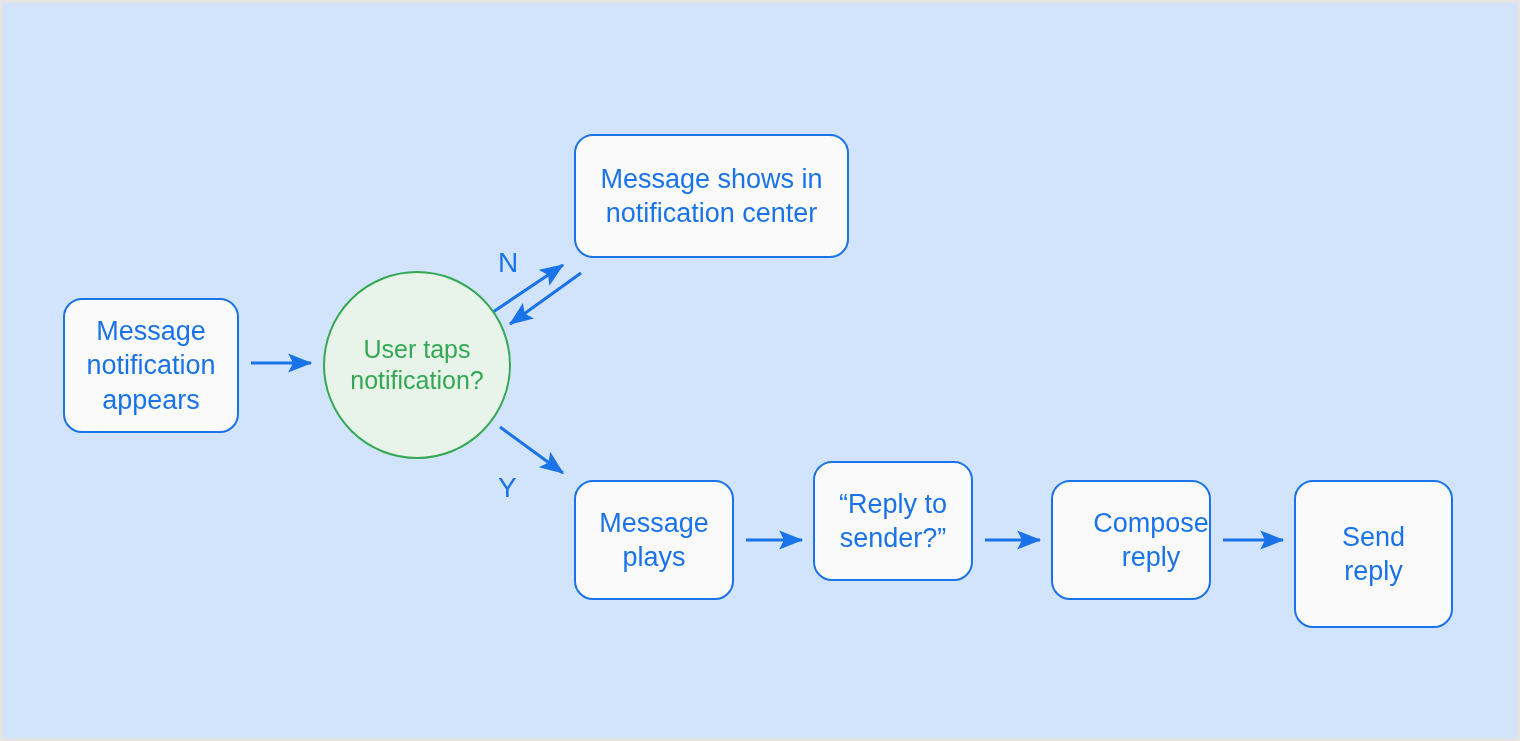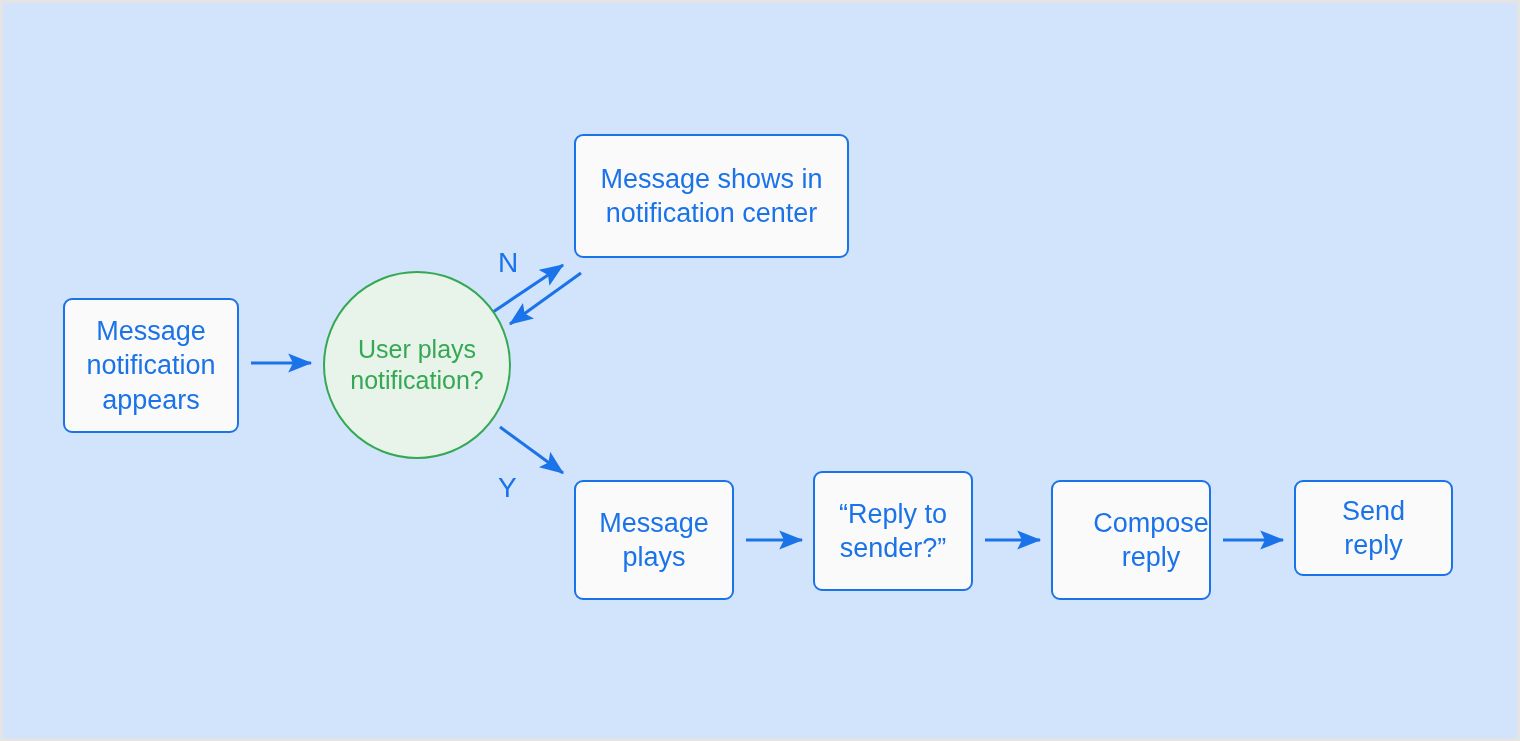--- a/index.html
+++ b/index.html
@@ -29,21 +29,21 @@
     position: absolute;
     display: flex;
     align-items: center;
     justify-content: center;
     text-align: center;
     box-sizing: border-box;
   }
   .box {
     background: #fafafa;
     border: 2px solid #1a73e8;
-    border-radius: 9px;
+    border-radius: 19px;
     color: #1a73e8;
     font-size: 27px;
     line-height: 1.26;
   }
   .circle {
     background: #e8f4ea;
     border: 2px solid #34a853;
     border-radius: 50%;
     color: #34a853;
     font-size: 25px;
@@ -104,45 +104,45 @@
     </g>
   </svg>
 
   <div class="node box" id="node-0" style="left: 60px; top: 295px; width: 176px; height: 135px;">
     <span class="node-label">Message
 notification
 appears</span>
   </div>
 
   <div class="node circle" id="node-1" style="left: 320px; top: 268px; width: 188px; height: 188px;">
-    <span class="node-label">User plays
+    <span class="node-label">User taps
 notification?</span>
   </div>
 
   <div class="node box" id="node-2" style="left: 571px; top: 131px; width: 275px; height: 124px;">
     <span class="node-label">Message shows in
 notification center</span>
   </div>
 
   <div class="node box" id="node-3" style="left: 571px; top: 477px; width: 160px; height: 120px;">
     <span class="node-label">Message
 plays</span>
   </div>
 
-  <div class="node box" id="node-4" style="left: 810px; top: 468px; width: 160px; height: 120px;">
+  <div class="node box" id="node-4" style="left: 810px; top: 458px; width: 160px; height: 120px;">
     <span class="node-label">“Reply to
 sender?”</span>
   </div>
 
   <div class="node box" id="node-5" style="left: 1048px; top: 477px; width: 160px; height: 120px; padding-left: 40px;">
     <span class="node-label">Compose
 reply</span>
   </div>
 
-  <div class="node box" id="node-6" style="left: 1291px; top: 477px; width: 159px; height: 96px;">
+  <div class="node box" id="node-6" style="left: 1291px; top: 477px; width: 159px; height: 148px;">
     <span class="node-label">Send
 reply</span>
   </div>
 
   <span class="edge-label" id="edge-label-0" style="left: 495px; top: 246px;">N</span>
   <span class="edge-label" id="edge-label-1" style="left: 495px; top: 471px;">Y</span>
 
 </div>
 
 </body></html>

